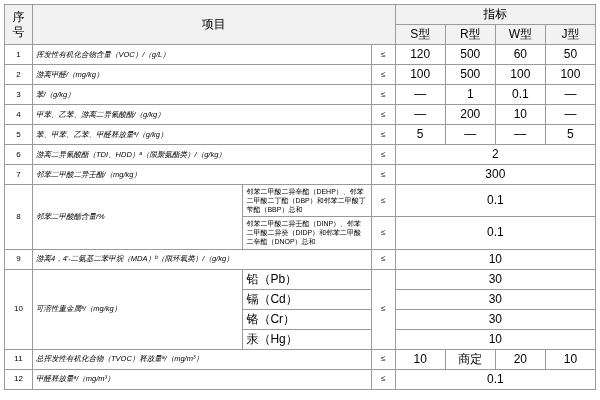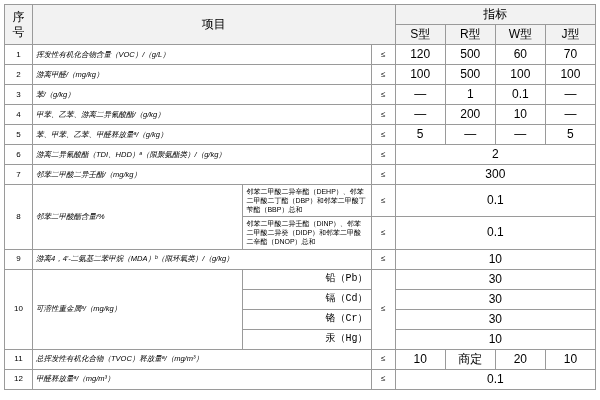--- a/index.html
+++ b/index.html
@@ -40,21 +40,21 @@
     text-align: center;
     font-weight: bold;
     font-size: 12px;
   }
   .sym { text-align: center; font-size: 8px; }
   .num { text-align: center; font-size: 12px; }
   .item { text-align: left; padding-left: 5px; font-style: italic; }
   .sub { text-align: left; font-size: 7px; line-height: 1.3; }
   .idx { text-align: center; font-size: 8px; }
   .tall { height: 26px; }
-  .metalname { text-align: right; font-size: 10px; font-family: Liberation Mono, monospace; }
+  .metalname { text-align: left; font-size: 12px; }
 </style>
 </head>
 <body>
 
 <div id="sheet">
   <table class="spec">
     <colgroup>
       <col style="width:28px">
       <col style="width:210px">
       <col style="width:128px">
@@ -79,21 +79,21 @@
     </thead>
     <tbody>
 
       <tr>
         <td class="idx">1</td>
         <td class="item" colspan="2">挥发性有机化合物含量（VOC）/（g/L）</td>
         <td class="sym">≤</td>
         <td class="num">120</td>
         <td class="num">500</td>
         <td class="num">60</td>
-        <td class="num">70</td>
+        <td class="num">50</td>
       </tr>
 
       <tr>
         <td class="idx">2</td>
         <td class="item" colspan="2">游离甲醛/（mg/kg）</td>
         <td class="sym">≤</td>
         <td class="num">100</td>
         <td class="num">500</td>
         <td class="num">100</td>
         <td class="num">100</td>

